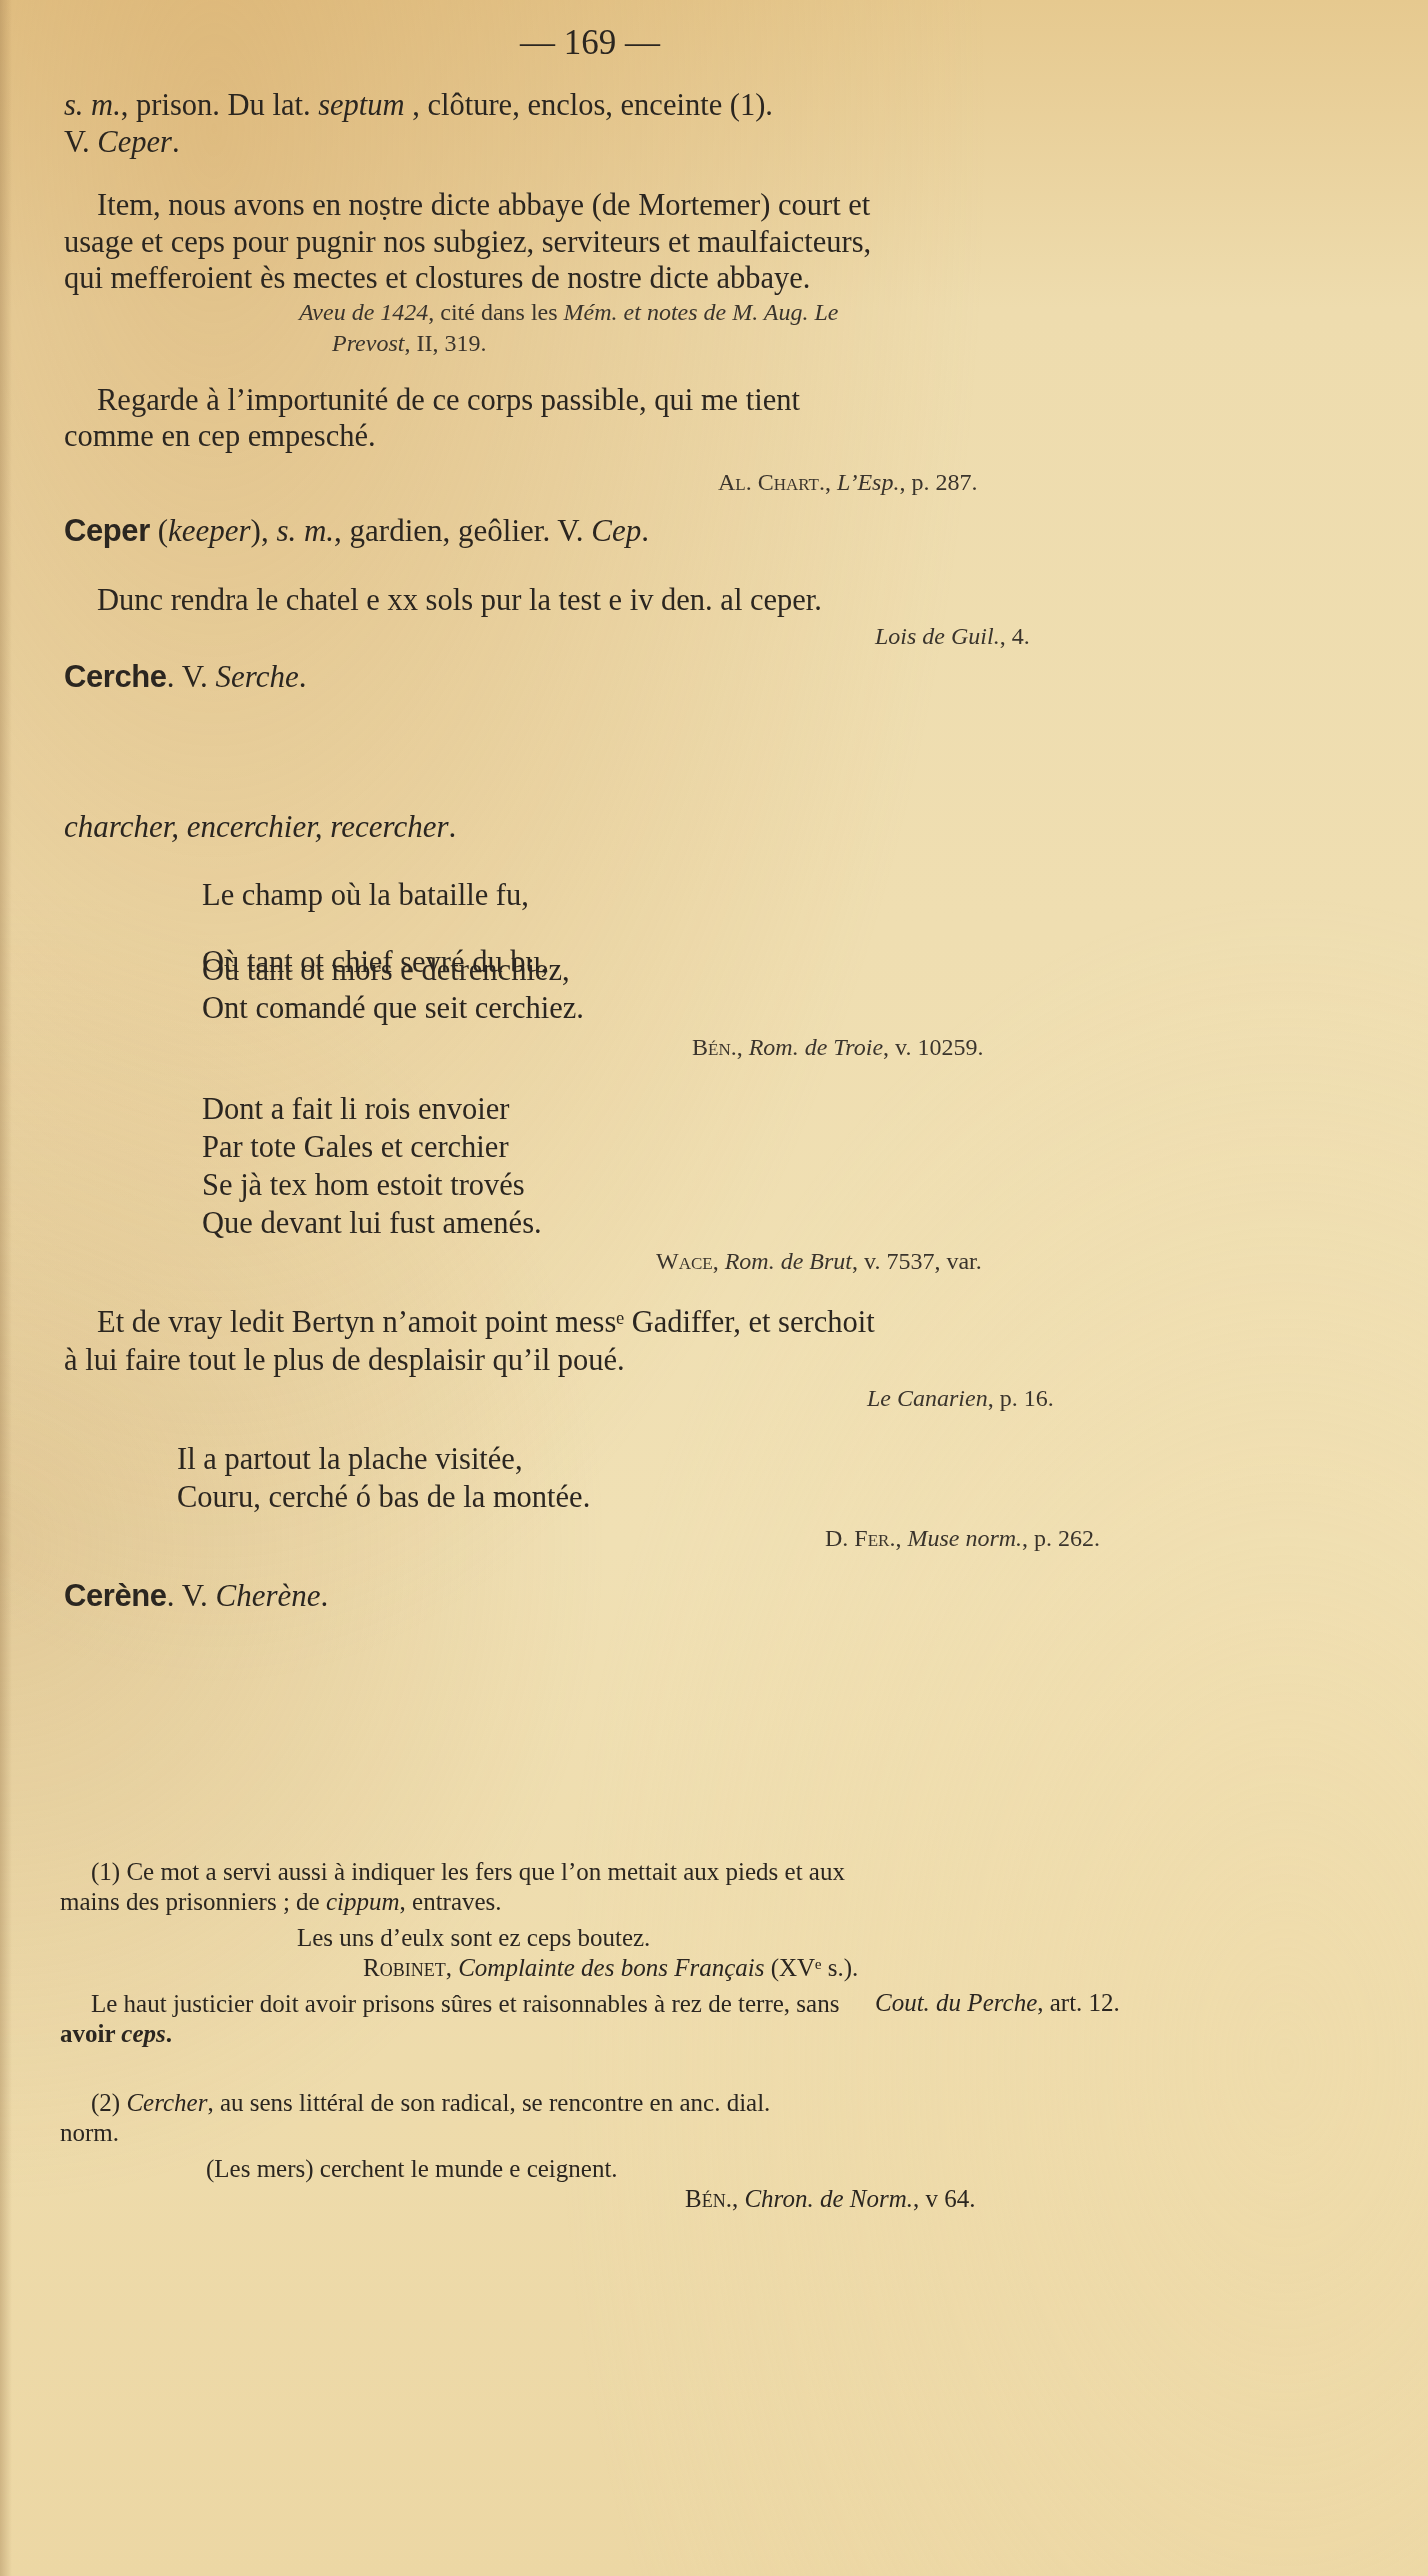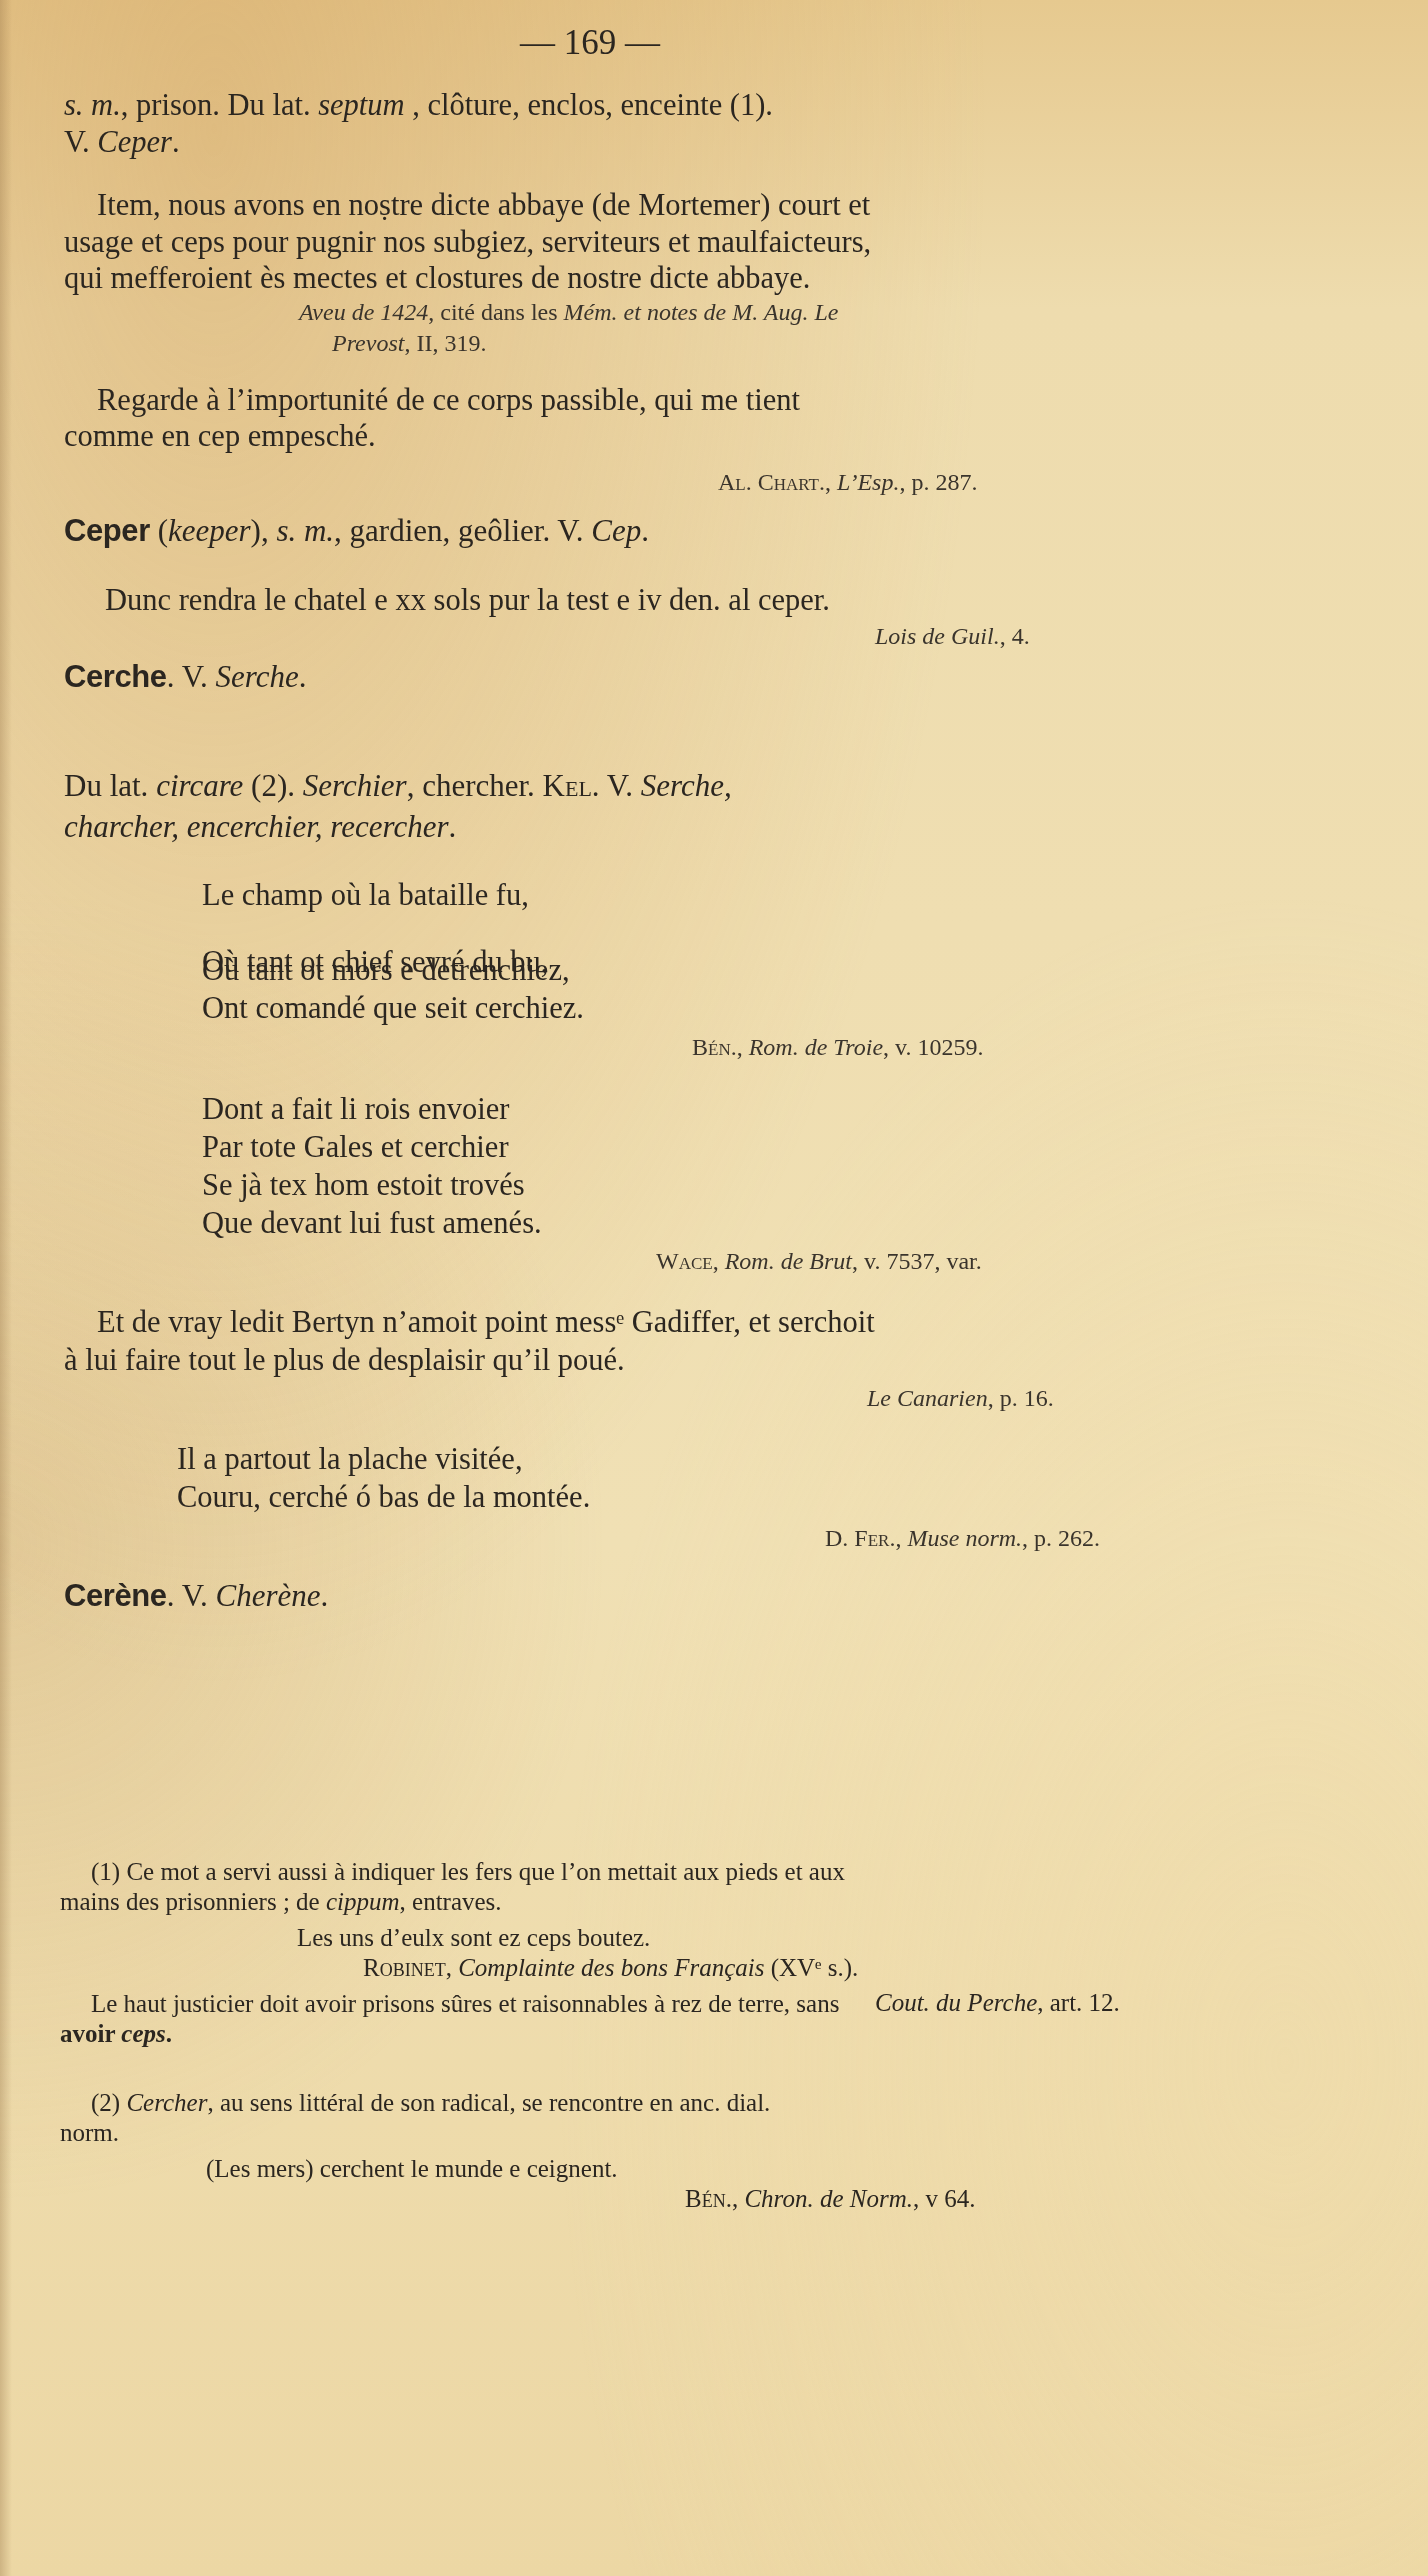--- a/index.html
+++ b/index.html
@@ -54,32 +54,29 @@
 
   <div class="line" style="left:97px; top:382px;">Regarde à l’importunité de ce corps passible, qui me tient</div>
   <div class="line" style="left:64px; top:418px;">comme en cep empesché.</div>
   <div class="line cite" style="left:718px; top:467px;">
     <span class="sc">Al. Chart.</span>, <i>L’Esp.</i><span>, p. 287.</span>
   </div>
 
   <div class="line" style="left:64px; top:513px; font-size:31px;">
     <span class="hw">Ceper</span><span> (</span><i>keeper</i><span>), </span><i>s. m.</i><span>, gardien, geôlier. V. </span><i>Cep</i><span>.</span>
   </div>
-  <div class="line" style="left:97px; top:582px;margin-left:8px;">Dunc rendra le chatel e xx sols pur la test e iv den. al ceper.</div>
+  <div class="line" style="left:97px; top:582px;">Dunc rendra le chatel e xx sols pur la test e iv den. al ceper.</div>
   <div class="line cite" style="left:875px; top:621px;">
     <i>Lois de Guil.</i><span>, 4.</span>
   </div>
 
   <div class="line" style="left:64px; top:659px; font-size:31px;">
     <span class="hw">Cerche</span><span>. V. </span><i>Serche</i><span>.</span>
   </div>
 
-  <div class="line" style="left:64px; top:768px; font-size:31px;">
-    <span>Du lat. </span><i>circare</i><span> (2). </span><i>Serchier</i><span>, chercher. </span><span class="sc">Kel.</span><span> V. </span><i>Serche,</i>
-  </div>
   <div class="line" style="left:64px; top:809px; font-size:31px;">
     <i>charcher, encerchier, recercher</i><span>.</span>
   </div>
 
   <div class="line" style="left:202px; top:877px;">Le champ où la bataille fu,</div>
   <div class="line" style="left:202px; top:915px;margin-top:29px;">Où tant ot chief sevré du bu,</div>
   <div class="line" style="left:202px; top:952px;">Où tant ot mors e detrenchiez,</div>
   <div class="line" style="left:202px; top:990px;">Ont comandé que seit cerchiez.</div>
   <div class="line cite" style="left:692px; top:1032px;">
     <span class="sc">Bén.</span>, <i>Rom. de Troie</i><span>, v. 10259.</span>

